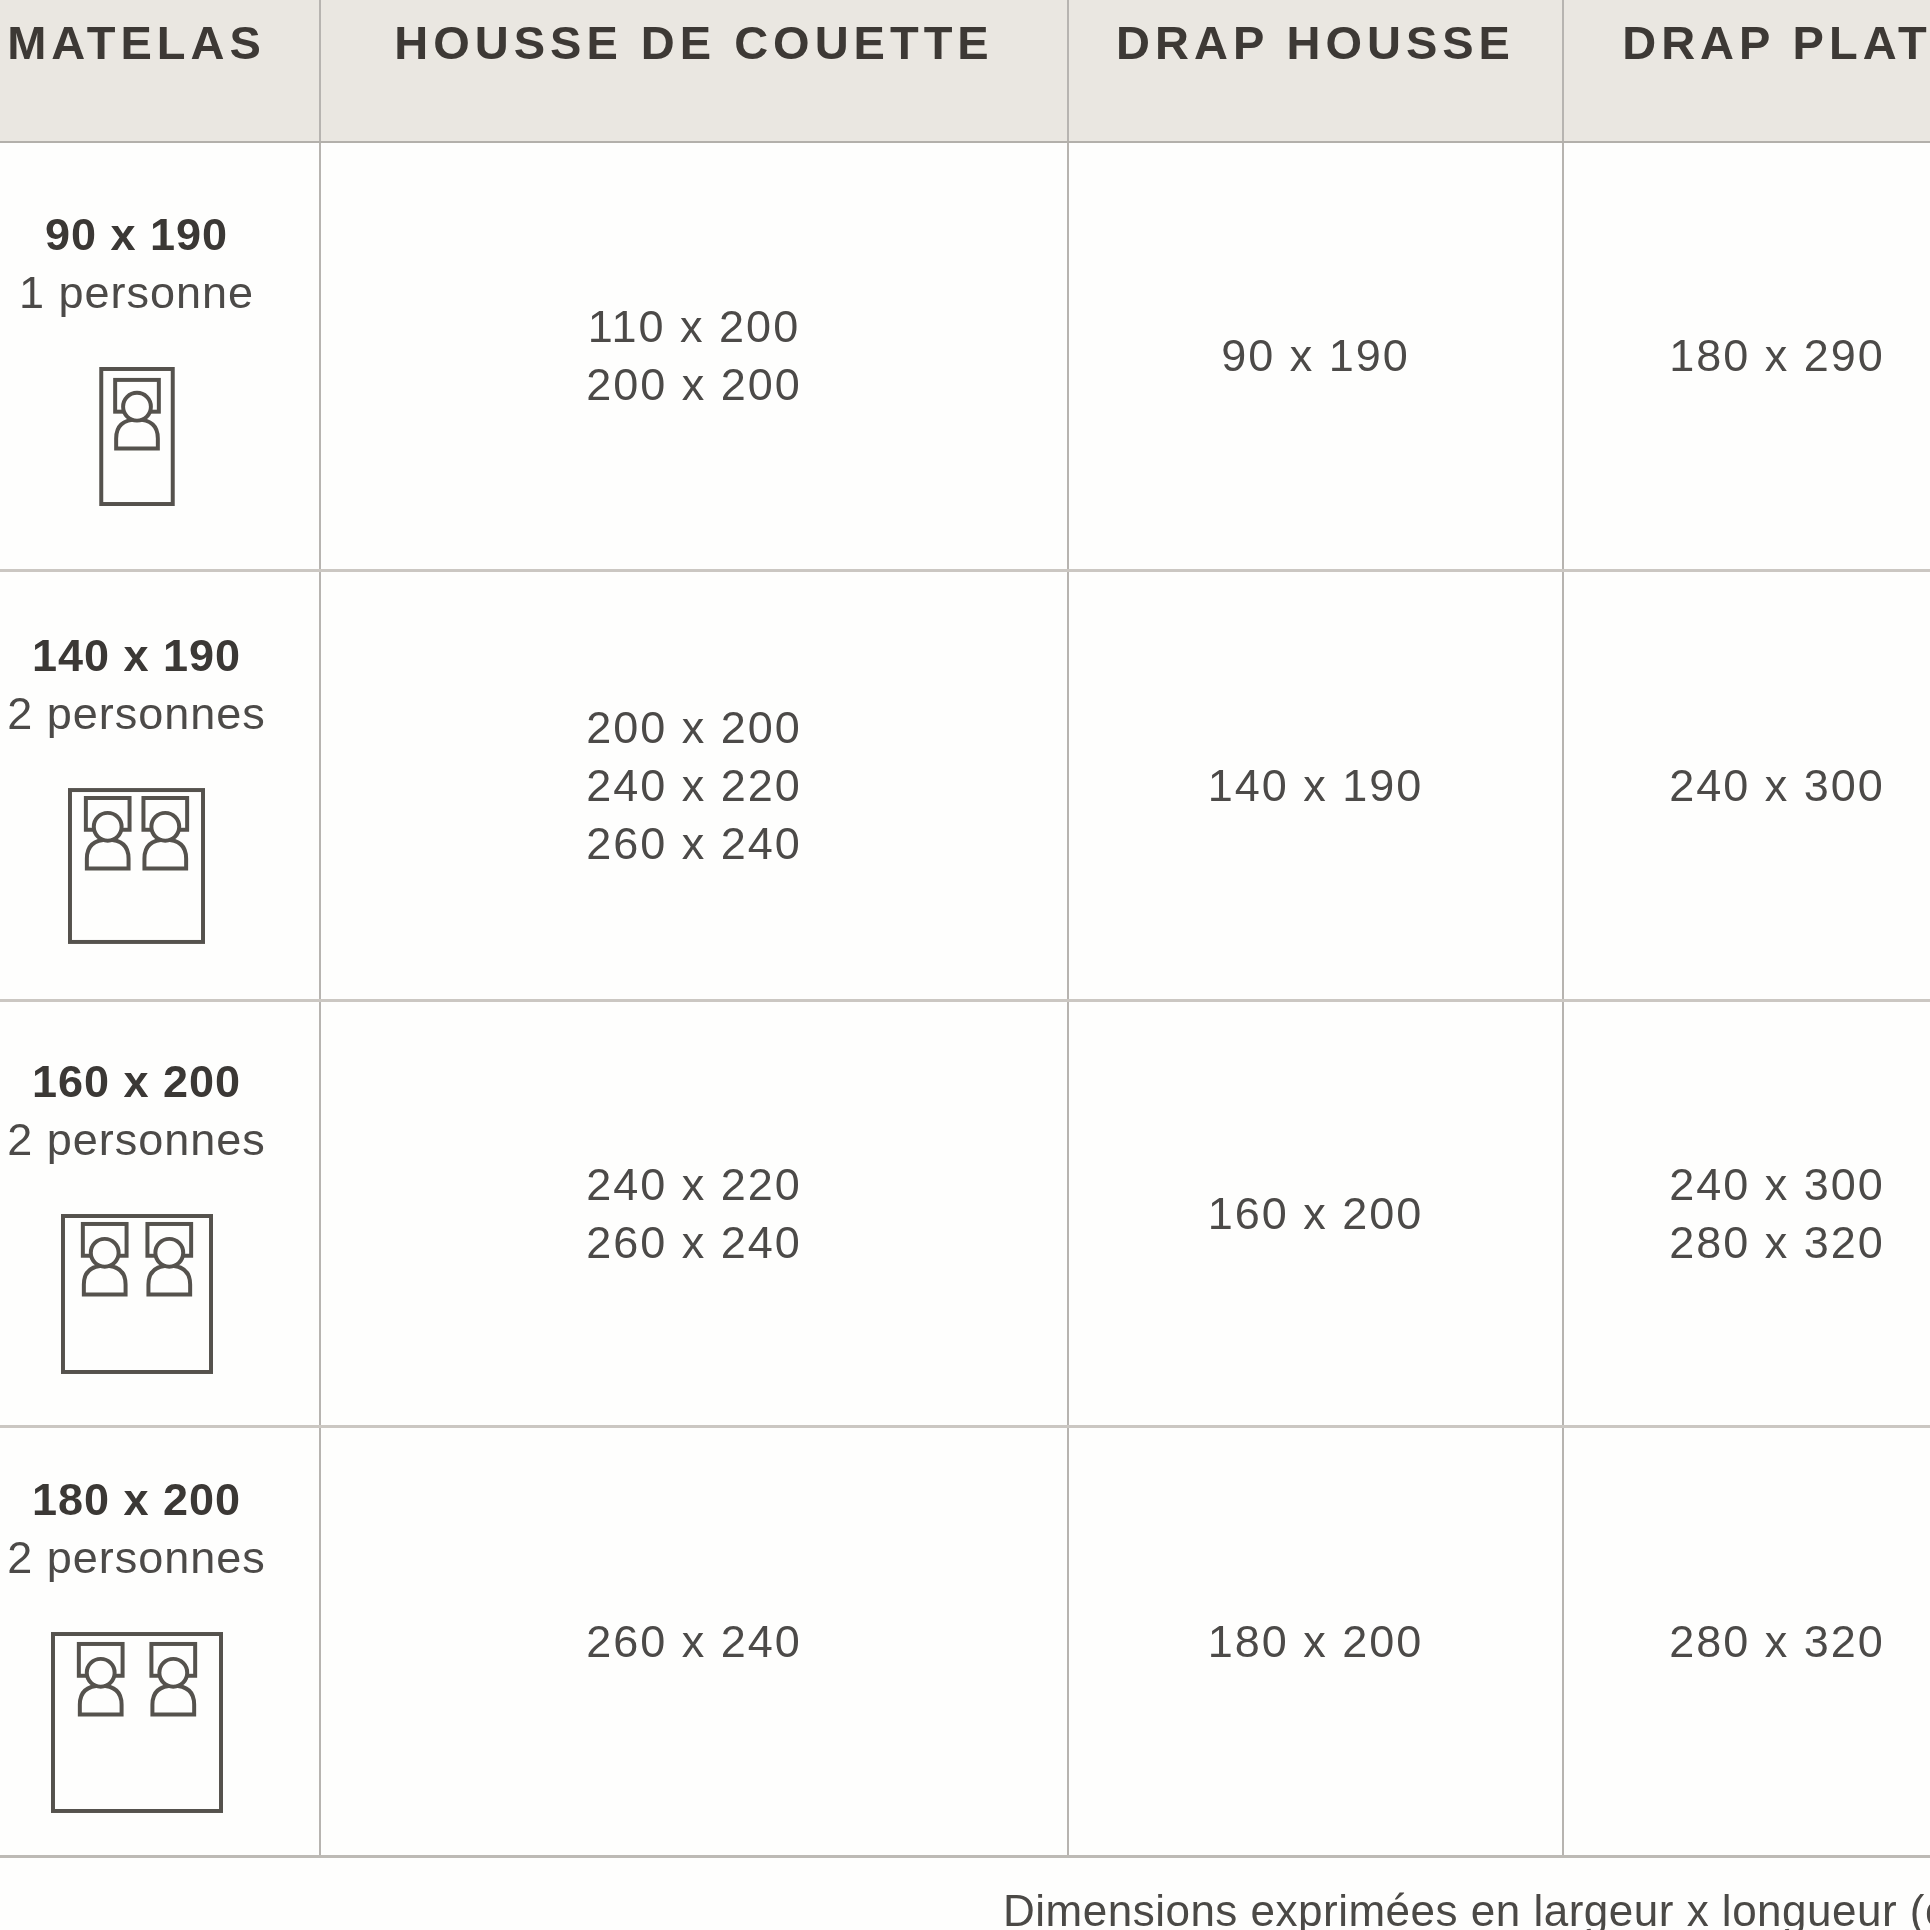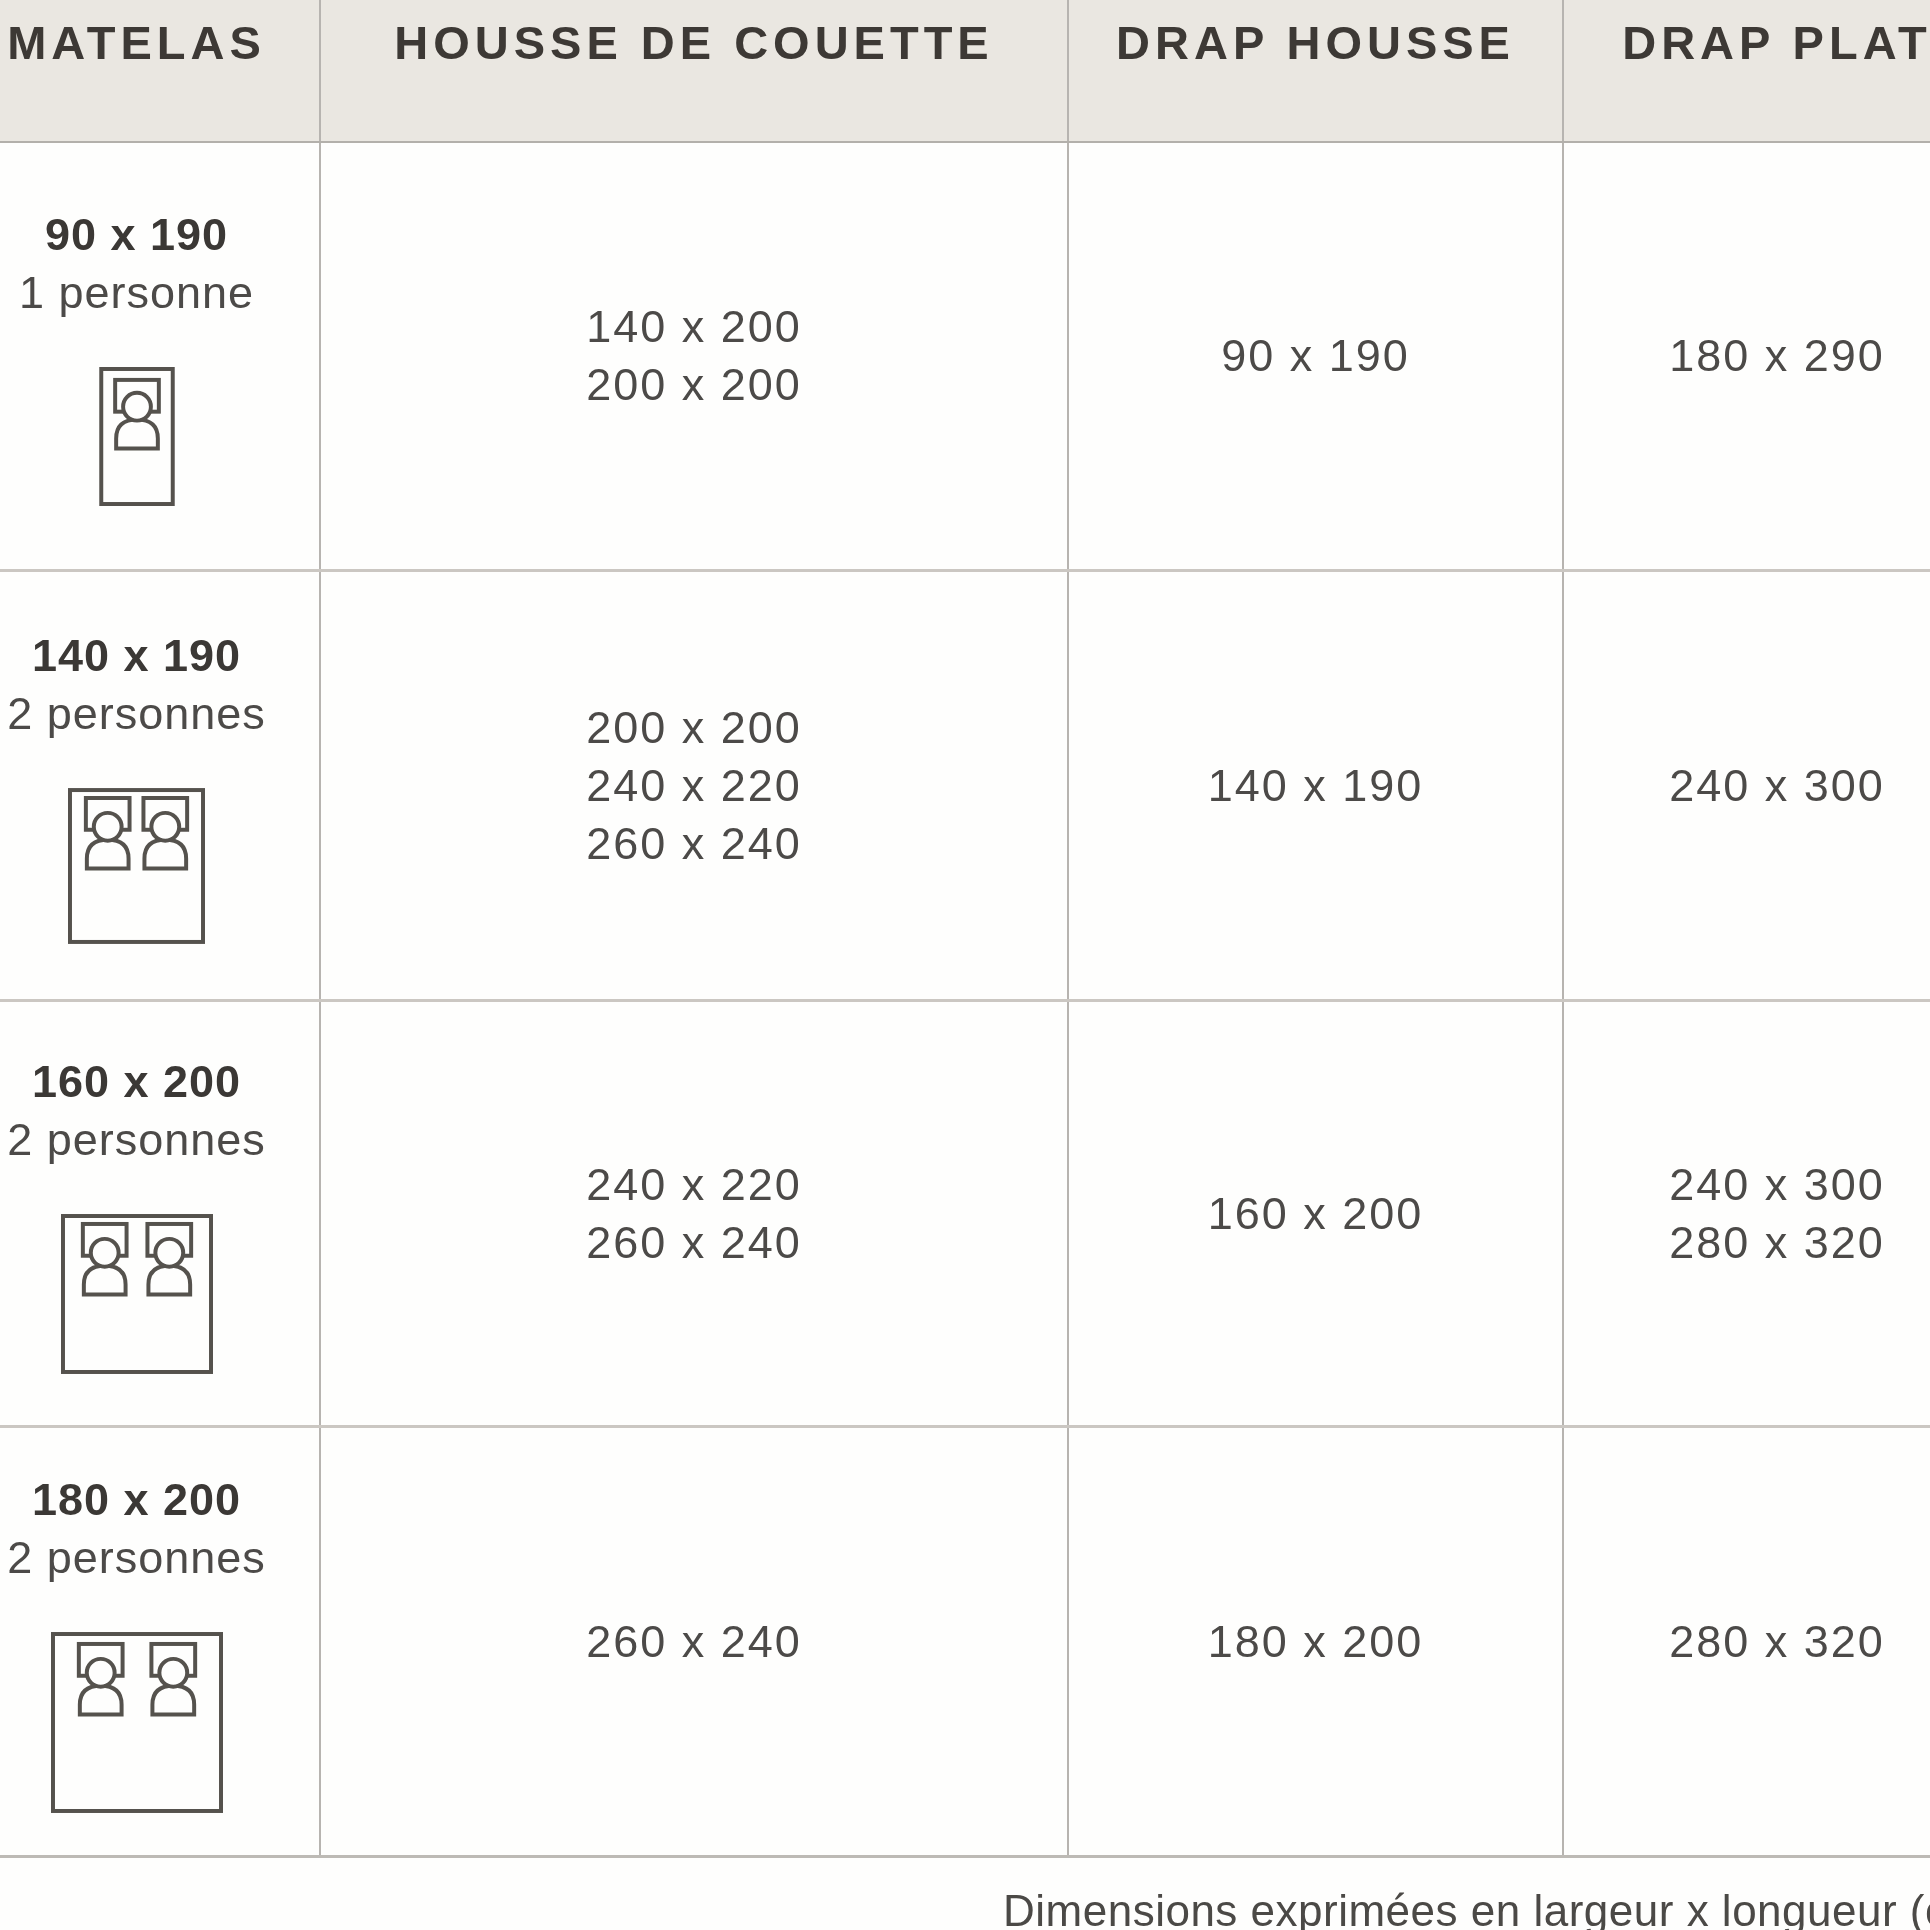--- a/index.html
+++ b/index.html
@@ -114,21 +114,21 @@
           <div class="mattress-size">90 x 190</div>
           <div class="mattress-capacity">1 personne</div>
           <svg class="bed-icon" width="76" height="139" viewBox="0 0 76 140">
             <rect class="stroke" x="2" y="2" width="72" height="136"></rect>
             <rect class="stroke" x="16" y="13" width="44" height="32"></rect>
             <path class="filled" d="M17 82 L17 72 Q17 53 38 53 Q59 53 59 72 L59 82 Z"></path>
             <circle class="filled" cx="38" cy="40" r="14"></circle>
           </svg>
         </td>
         <td>
-          <div class="dim-line">140 x 200</div>
+          <div class="dim-line">110 x 200</div>
           <div class="dim-line">200 x 200</div>
         </td>
         <td>
           <div class="dim-line">90 x 190</div>
         </td>
         <td>
           <div class="dim-line">180 x 290</div>
         </td>
       </tr>
 

